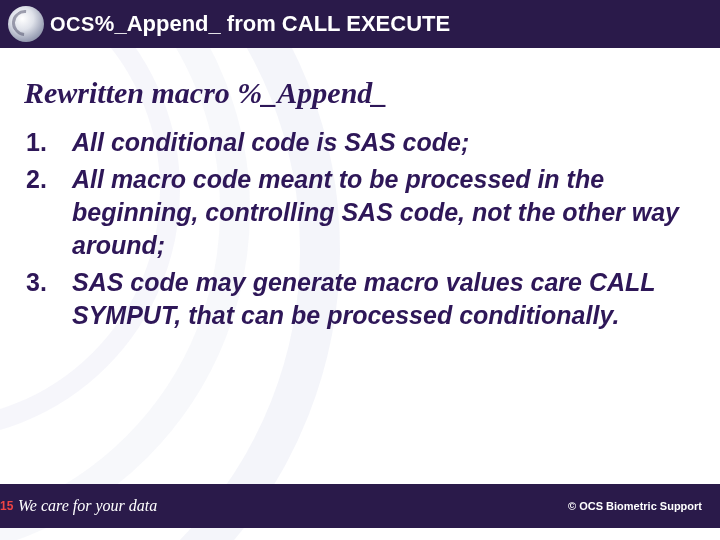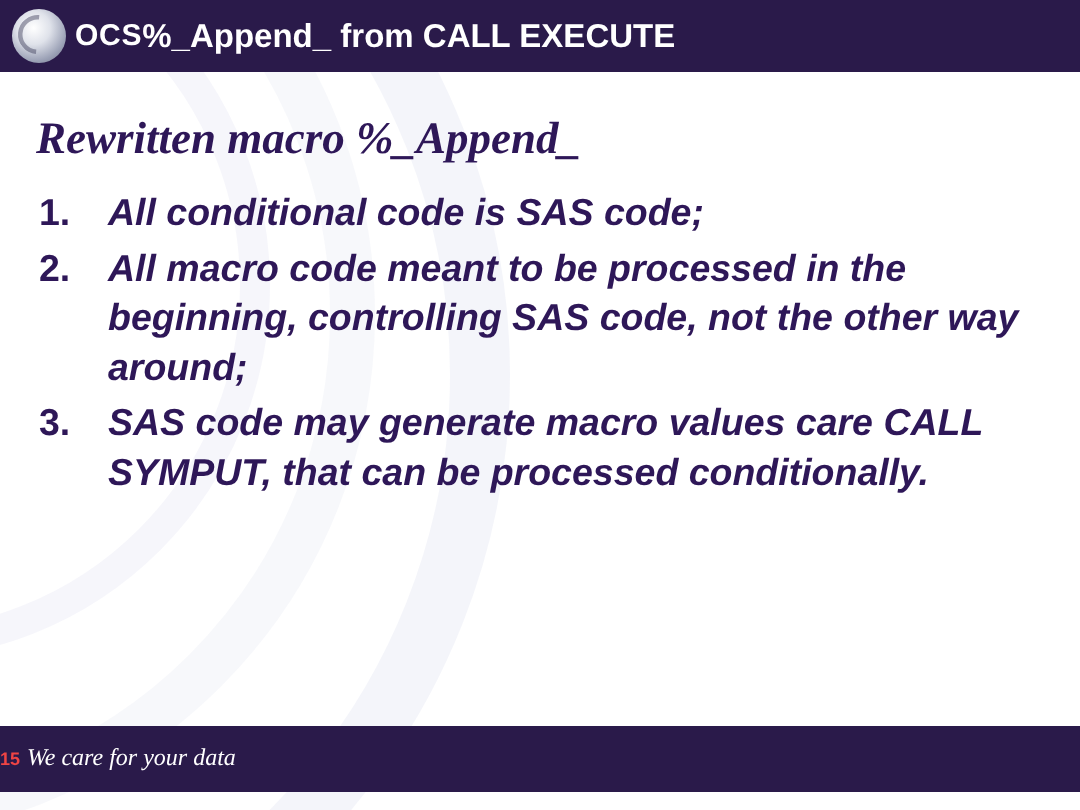--- a/index.html
+++ b/index.html
@@ -118,15 +118,16 @@
       <li>
         <span class="num">3.</span>
         <span class="txt">SAS code may generate macro values care CALL SYMPUT, that can be processed conditionally.</span>
       </li>
     </ol>
   </div>
 
   <div class="footer">
     <div class="tagline">We care for your data</div>
     <div class="pagenum">15</div>
+    <div class="copyright">© OCS Biometric Support</div>
   </div>
 
 </div>
 
 </body></html>

